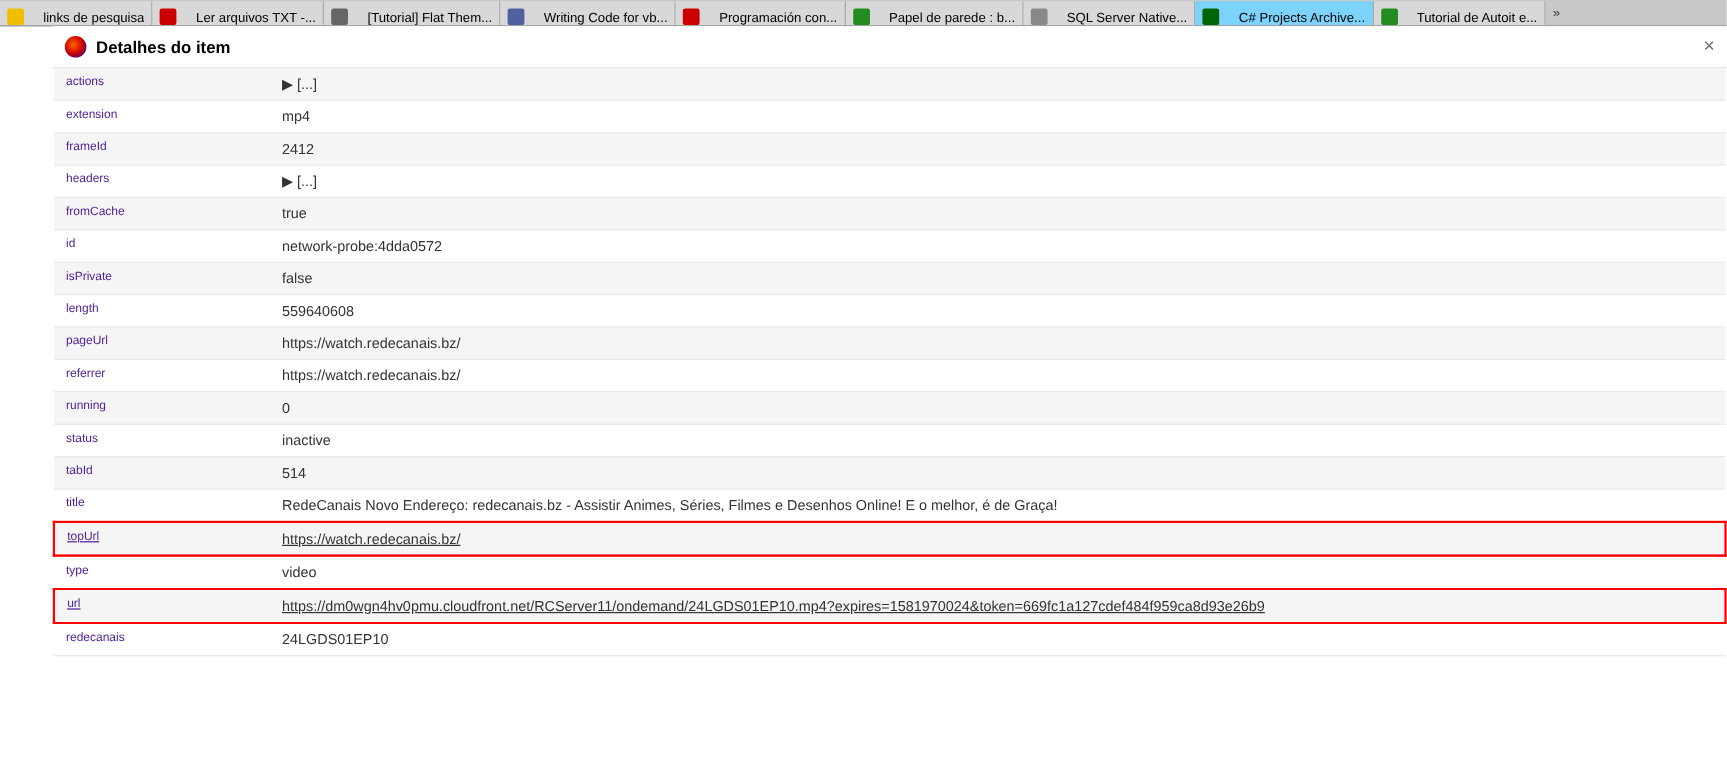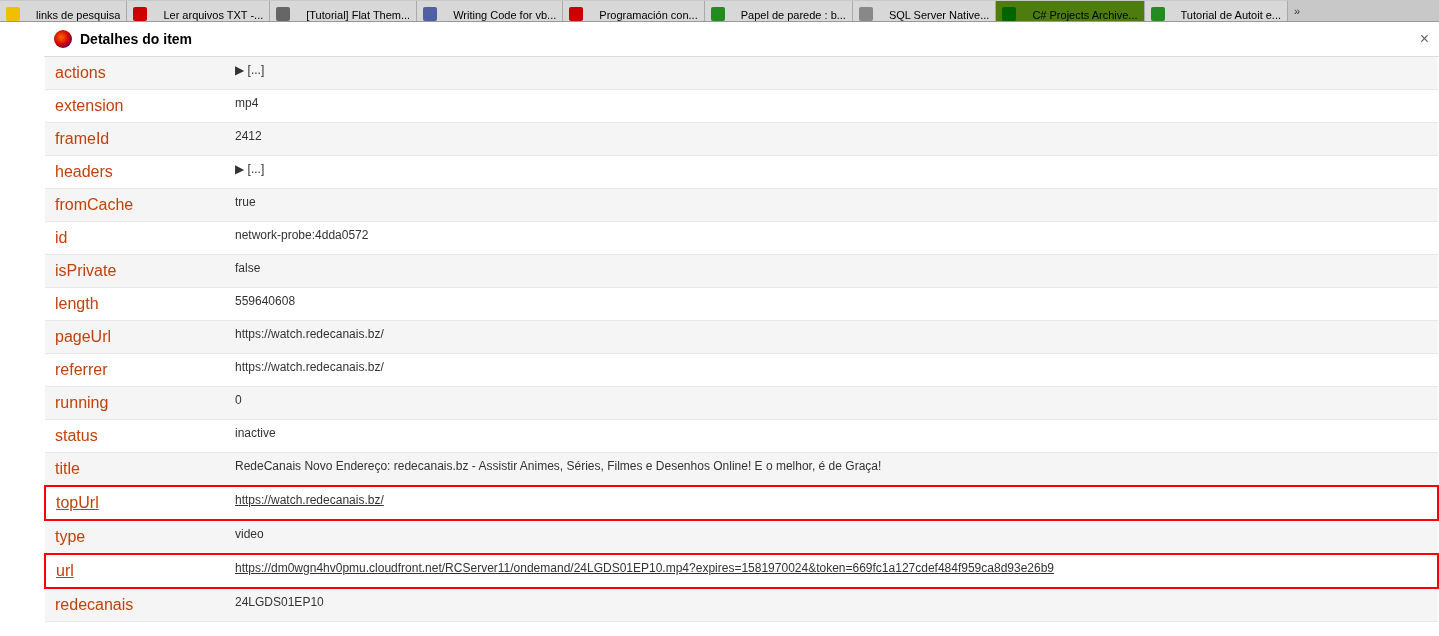--- a/index.html
+++ b/index.html
@@ -23,21 +23,21 @@
       white-space: nowrap;
       border-right: 1px solid #aaa;
       background: #d8d8d8;
       max-width: 160px;
       overflow: hidden;
       text-overflow: ellipsis;
       cursor: pointer;
       gap: 16px;
     }
     .tab.active {
-      background: #4d7c0f;
+      background: #7dd3fc;
     }
     .tab-label {
       overflow: hidden;
       text-overflow: ellipsis;
       white-space: nowrap;
     }
     .tab-more {
       padding: 0 6px;
       font-size: 11px;
       cursor: pointer;
@@ -93,24 +93,24 @@
     }
     .detail-table tr:nth-child(even) {
       background: #ffffff;
     }
     .detail-table td {
       padding: 4px 10px;
       vertical-align: top;
       line-height: 1.5;
     }
     .detail-table td:first-child {
-      color: #c2410c;
+      color: #4c1d95;
       width: 180px;
       min-width: 180px;
-      font-size: 16px;
+      font-size: 10px;
     }
     .detail-table td:last-child {
       color: #333;
       font-size: 12px;
       word-break: break-all;
     }
 
     tr.highlight-border {
       position: relative;
     }
@@ -222,20 +222,24 @@
         </tr>
         <tr>
           <td>running</td>
           <td>0</td>
         </tr>
         <tr>
           <td>status</td>
           <td>inactive</td>
         </tr>
         <tr>
+          <td>tabId</td>
+          <td>514</td>
+        </tr>
+        <tr>
           <td>title</td>
           <td>RedeCanais Novo Endereço: redecanais.bz - Assistir Animes, Séries, Filmes e Desenhos Online! E o melhor, é de Graça!</td>
         </tr>
         <tr class="highlight-border">
           <td>topUrl</td>
           <td>https://watch.redecanais.bz/</td>
         </tr>
         <tr>
           <td>type</td>
           <td>video</td>

